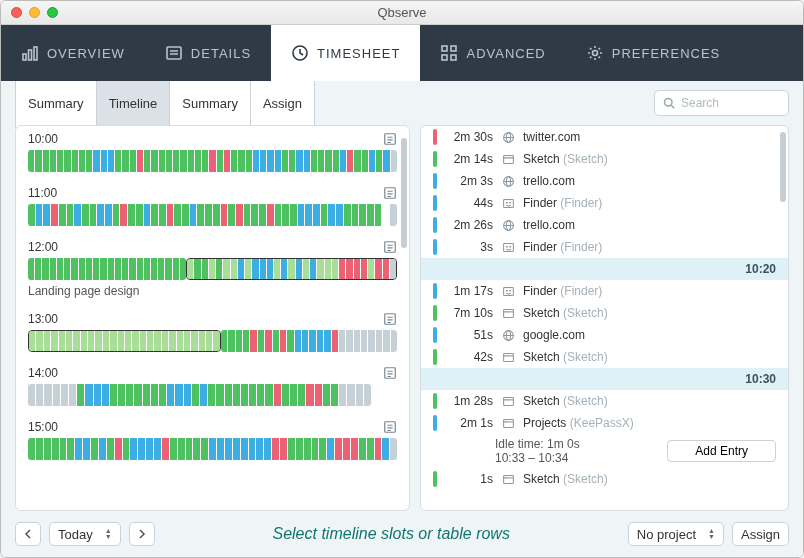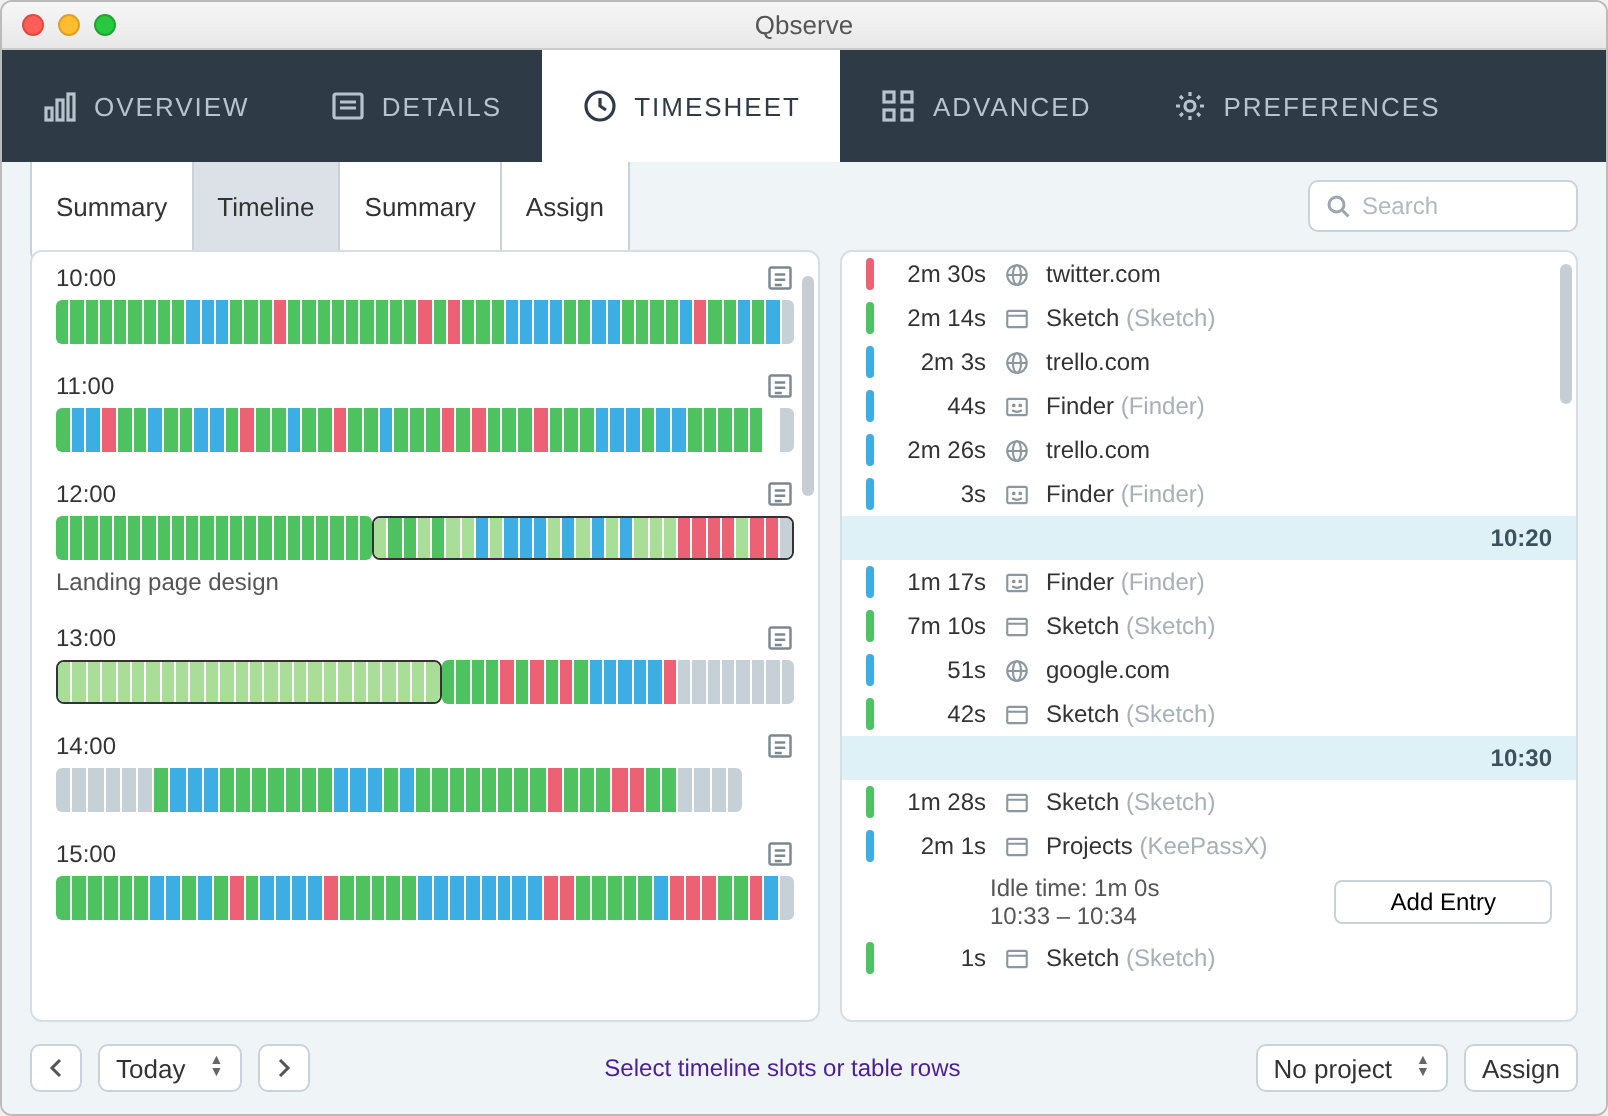--- a/index.html
+++ b/index.html
@@ -204,21 +204,21 @@
   background: #fff;
   display: flex;
   align-items: center;
   padding: 0 8px;
   font-size: 13px;
   cursor: pointer;
 }
 .navbtn { width: 26px; justify-content: center; color: #555; }
 .selectlike { gap: 6px; }
 .stepicon { display: flex; flex-direction: column; font-size: 7px; line-height: 6px; color: #666; margin-left: 6px; }
-.hint { flex: 1; text-align: center; color: #4c1d95; font-size: 12px; }
+.hint { flex: 1; text-align: center; color: #0f766e; font-size: 16px; font-style: italic; }
 
 svg { display: block; }
 </style>
 </head>
 <body>
 
 <div class="window">
   <div class="titlebar">
     <div class="traffic">
       <div class="t-red"></div>

